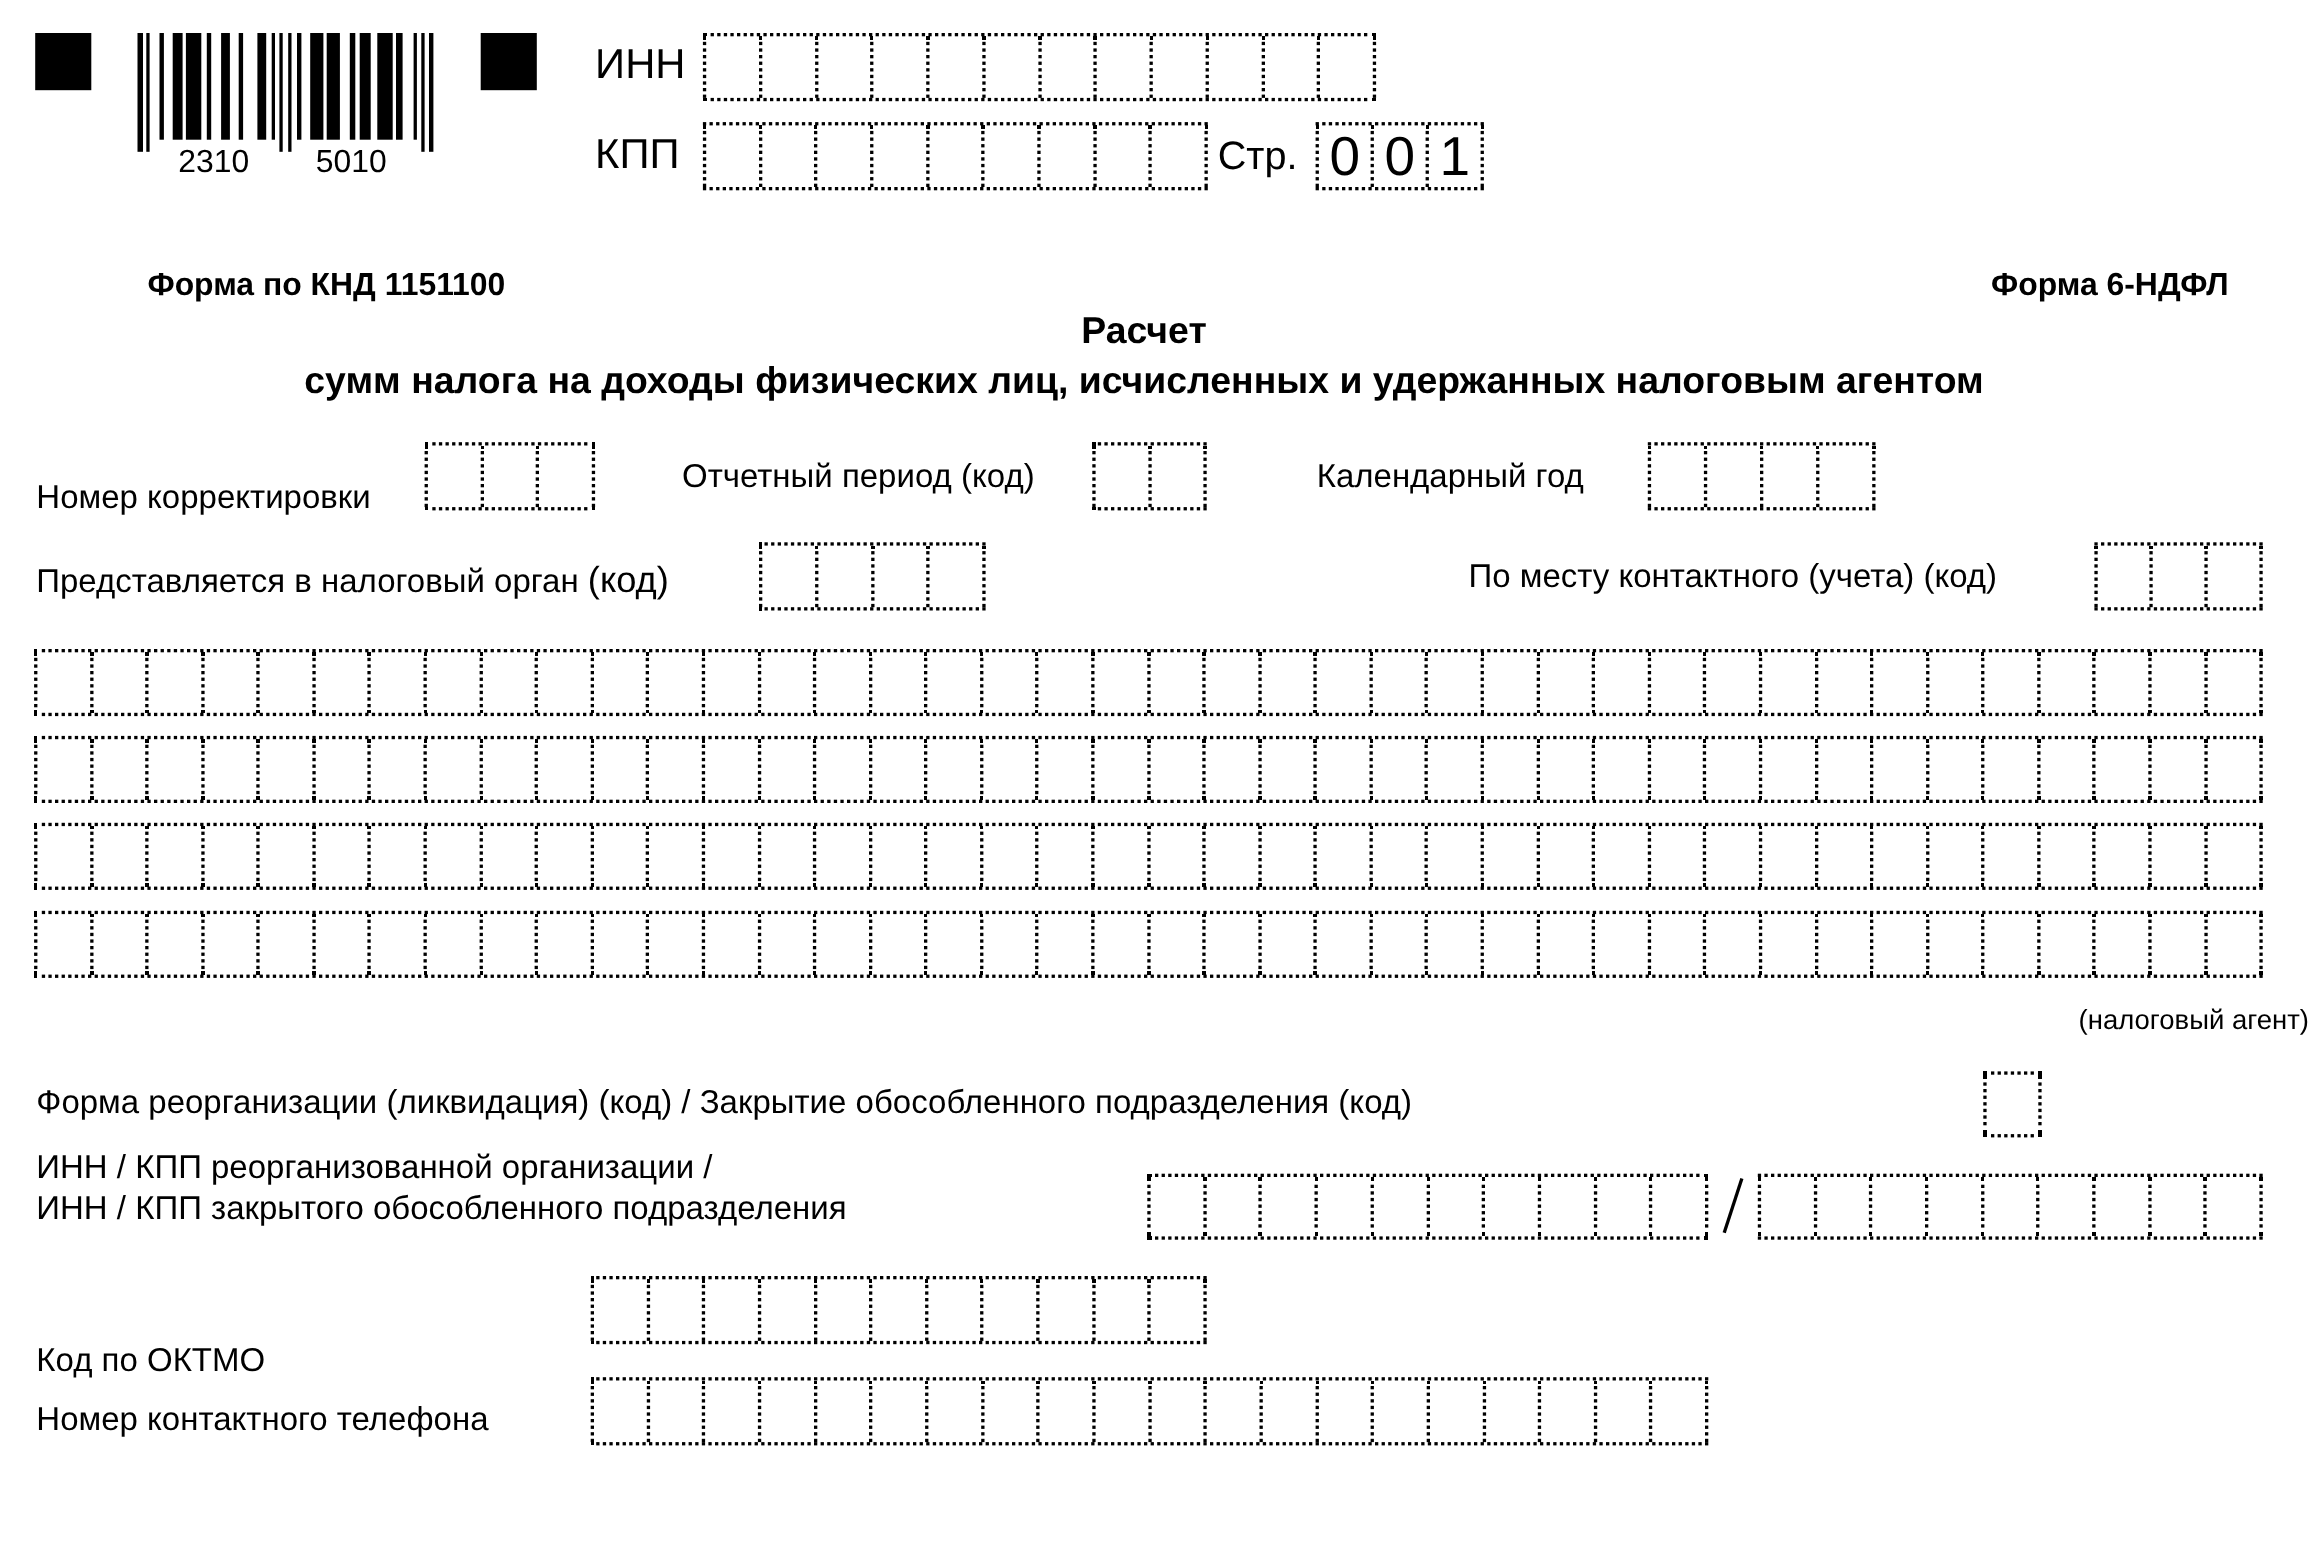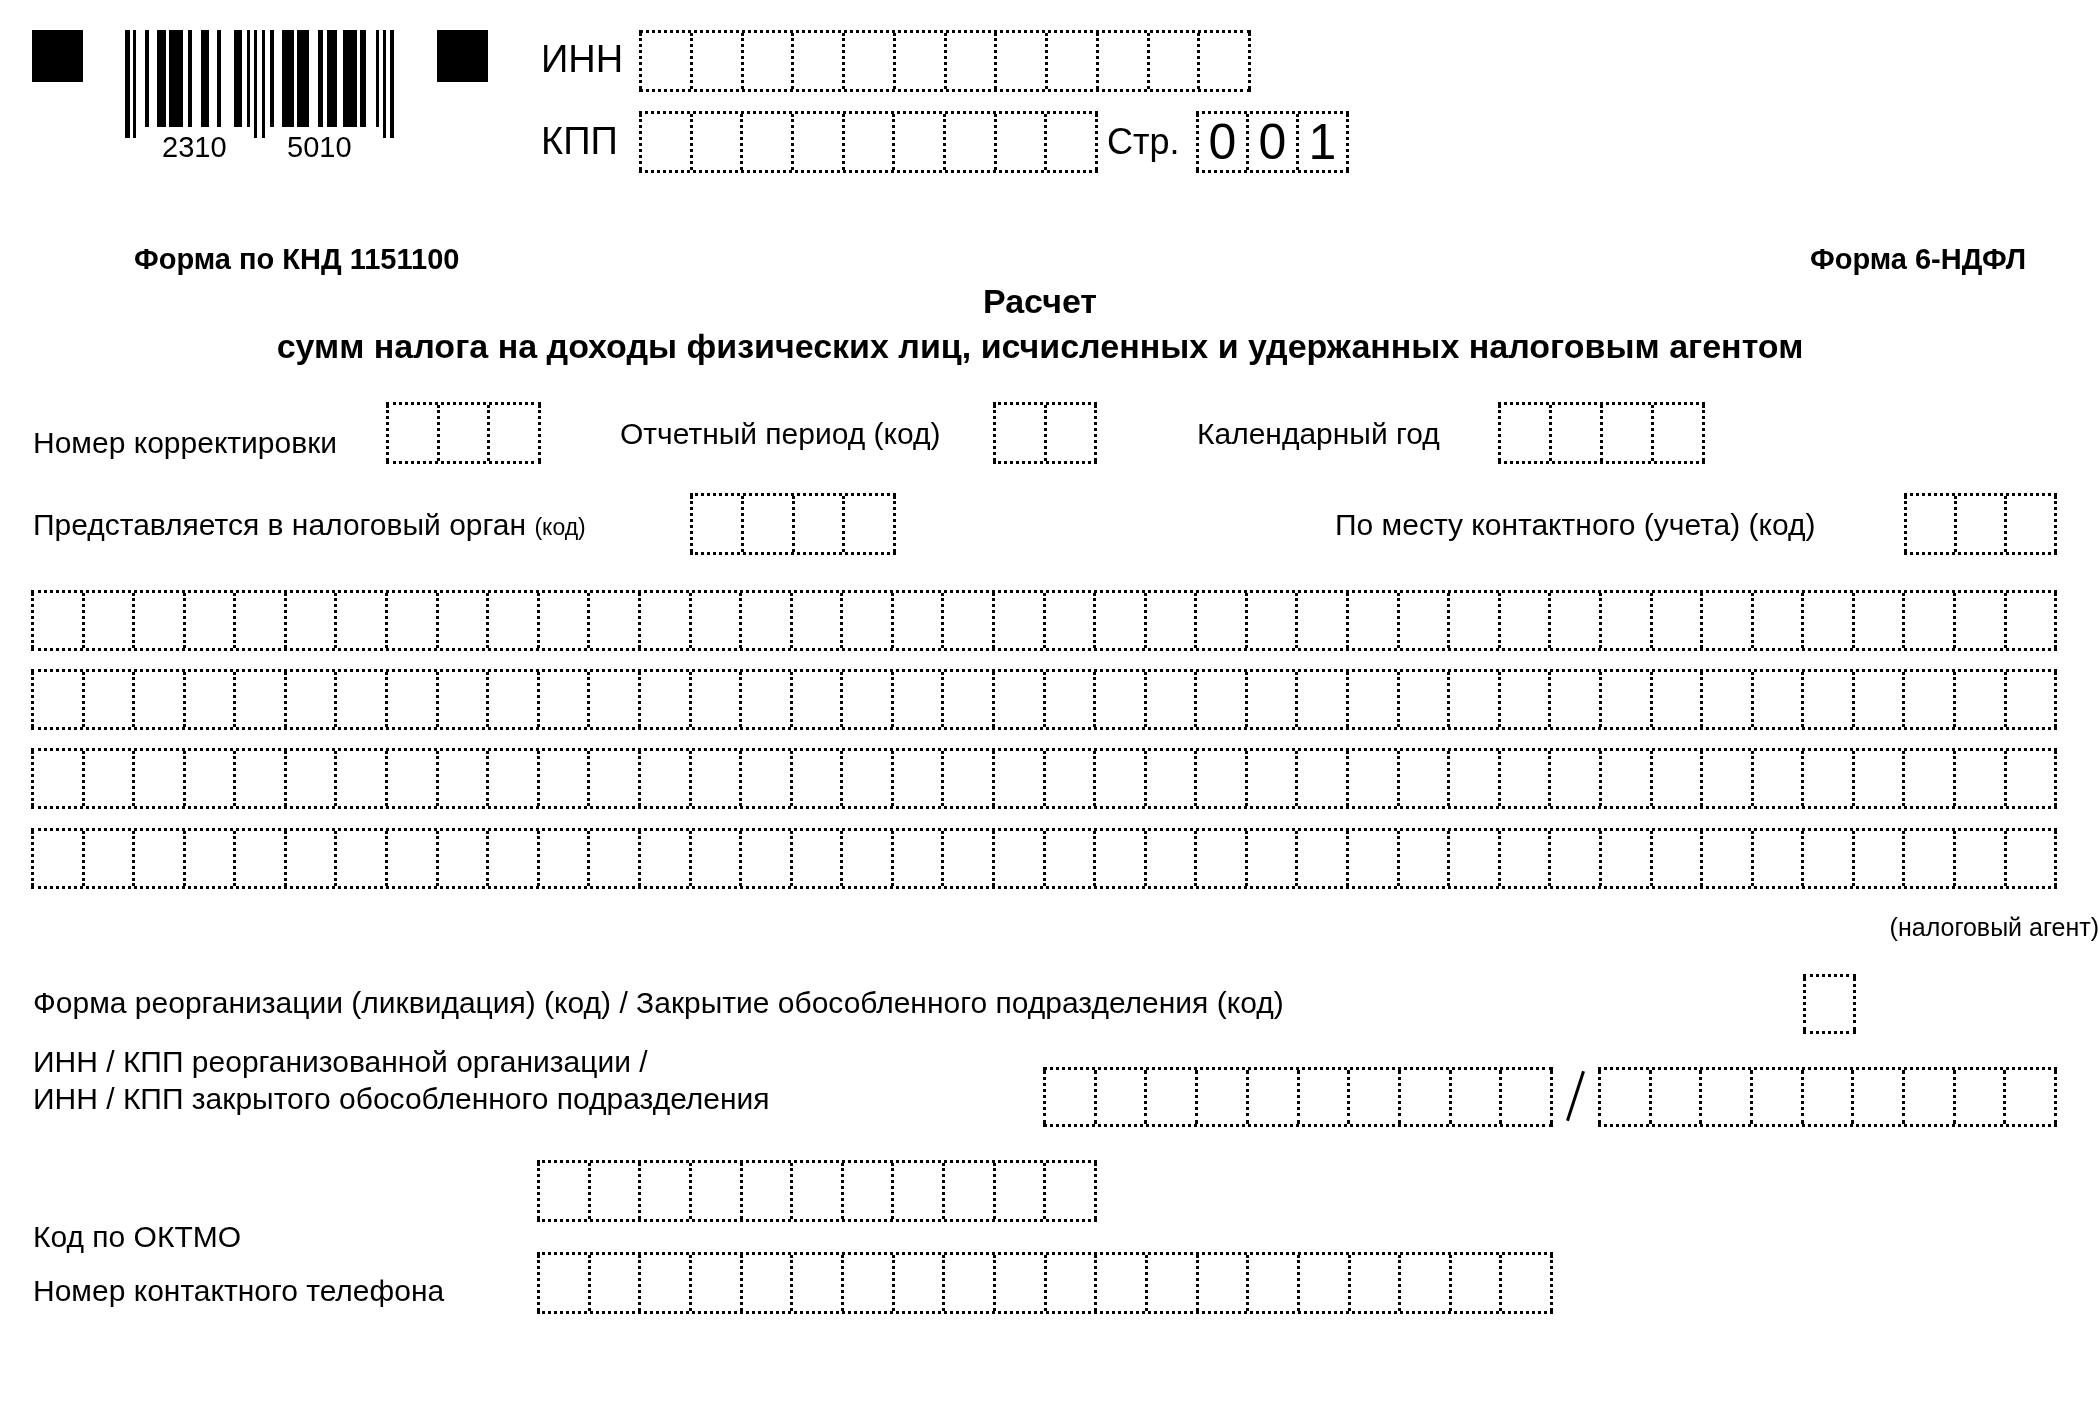--- a/index.html
+++ b/index.html
@@ -6,21 +6,21 @@
     body { width: 2099px; height: 1409px; position: relative; overflow: hidden;
            font-family: "Liberation Sans", sans-serif; color: #000; }
     .abs { position: absolute; }
     .marker { position: absolute; background: #000; }
     .bar { position: absolute; background: #000; top: 30px; }
     .bc-num { position: absolute; font-size: 29px; line-height: 1; top: 133px; }
     .lbl { position: absolute; font-size: 30px; line-height: 1; white-space: nowrap; }
     .lbl-big { position: absolute; font-size: 38px; line-height: 1; white-space: nowrap; }
     .hdr { position: absolute; font-size: 29px; font-weight: bold; line-height: 1; white-space: nowrap; }
     .title { position: absolute; left: 0; width: 2080px; text-align: center; font-weight: bold; line-height: 1; }
-    .small { font-size: 23px; }
+    .small { font-size: 33px; }
 
     
     .field { position: absolute; display: flex; box-sizing: border-box;
              border-top: 3px dotted #000; border-bottom: 3px dotted #000; }
     .cell { flex: 1 1 0; box-sizing: border-box; border-left: 3px dotted #000;
             display: flex; align-items: center; justify-content: center;
             font-size: 50px; font-weight: 300; line-height: 1; }
     .cell:last-child { border-right: 3px dotted #000; }
     .slash { position: absolute; width: 3px; background: #000; transform: rotate(18deg); }
     .caption { position: absolute; left: 0; width: 2099px; text-align: center; font-size: 25px; }
@@ -91,21 +91,21 @@
   <div class="cell">0</div>
   <div class="cell">0</div>
   <div class="cell">1</div>
 </div>
 
 <span class="hdr" style="left:134px;top:245px;">Форма по КНД 1151100</span>
 <span class="hdr" style="right:73px;top:245px;">Форма 6-НДФЛ</span>
 <div class="title" style="top:284px;font-size:34px;">Расчет</div>
 <div class="title" style="top:329px;font-size:34px;">сумм налога на доходы физических лиц, исчисленных и удержанных налоговым агентом</div>
 
-<span class="lbl" style="left:33px;top:428px;">Номер корректировки</span>
+<span class="lbl" style="left:33px;top:438px;">Номер корректировки</span>
 <div class="field" style="left:386px;top:402px;width:155px;height:62px;">
     <div class="cell"></div>
     <div class="cell"></div>
     <div class="cell"></div>
   </div>
 
 <span class="lbl" style="left:620px;top:419px;">Отчетный период (код)</span>
 <div class="field" style="left:993px;top:402px;width:104px;height:62px;">
     <div class="cell"></div>
     <div class="cell"></div>

